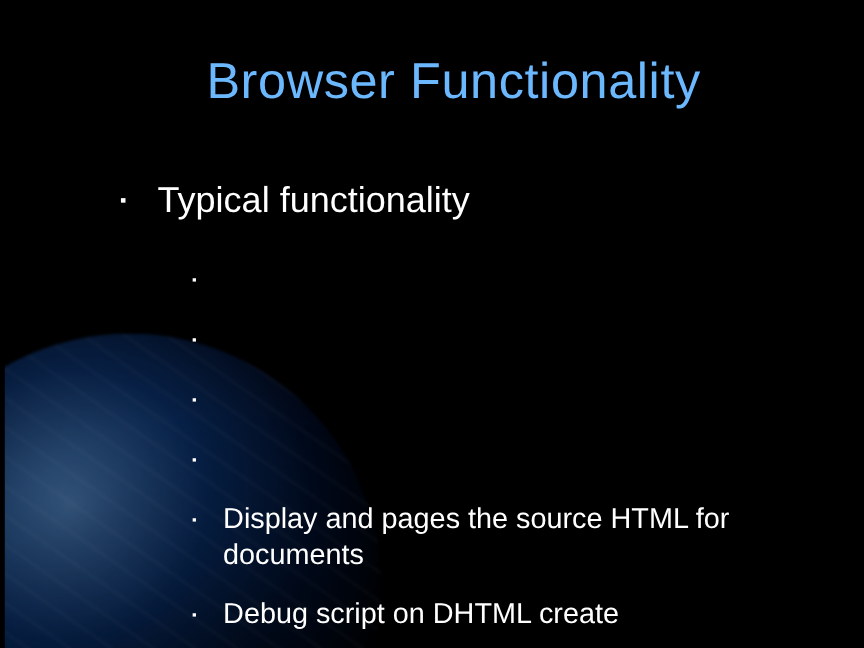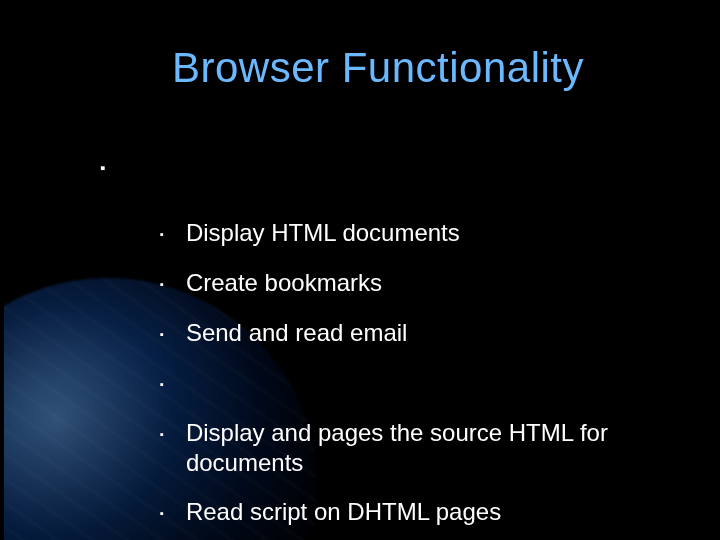--- a/index.html
+++ b/index.html
@@ -51,41 +51,39 @@
 </head>
 <body>
 
 <div class="slide">
   <div class="globe"></div>
   <div class="content">
     <h1 class="title">Browser Functionality</h1>
 
     <div class="bullet-l1">
       <span class="mark">▪</span>
+      <span class="text">Typical functionality</span>
     </div>
 
     <div class="sub">
       <div class="bullet-l2">
         <span class="mark">▪</span>
-        <span class="text">Display HTML documents</span>
       </div>
       <div class="bullet-l2">
         <span class="mark">▪</span>
-        <span class="text">Create bookmarks</span>
       </div>
       <div class="bullet-l2">
         <span class="mark">▪</span>
-        <span class="text">Send and read email</span>
       </div>
       <div class="bullet-l2">
         <span class="mark">▪</span>
       </div>
       <div class="bullet-l2">
         <span class="mark">▪</span>
         <span class="text">Display and pages the source HTML for documents</span>
       </div>
       <div class="bullet-l2">
         <span class="mark">▪</span>
-        <span class="text">Read script on DHTML pages</span>
+        <span class="text">Debug script on DHTML create</span>
       </div>
     </div>
   </div>
 </div>
 
 </body></html>

